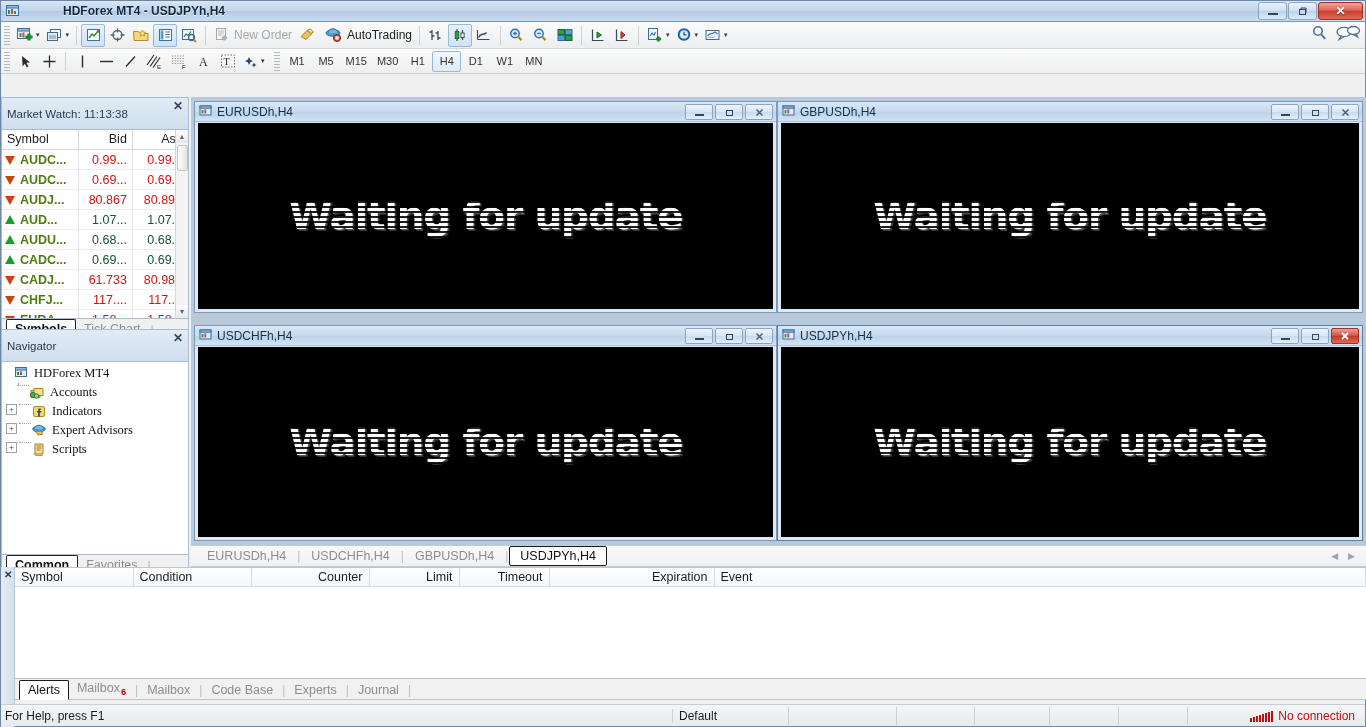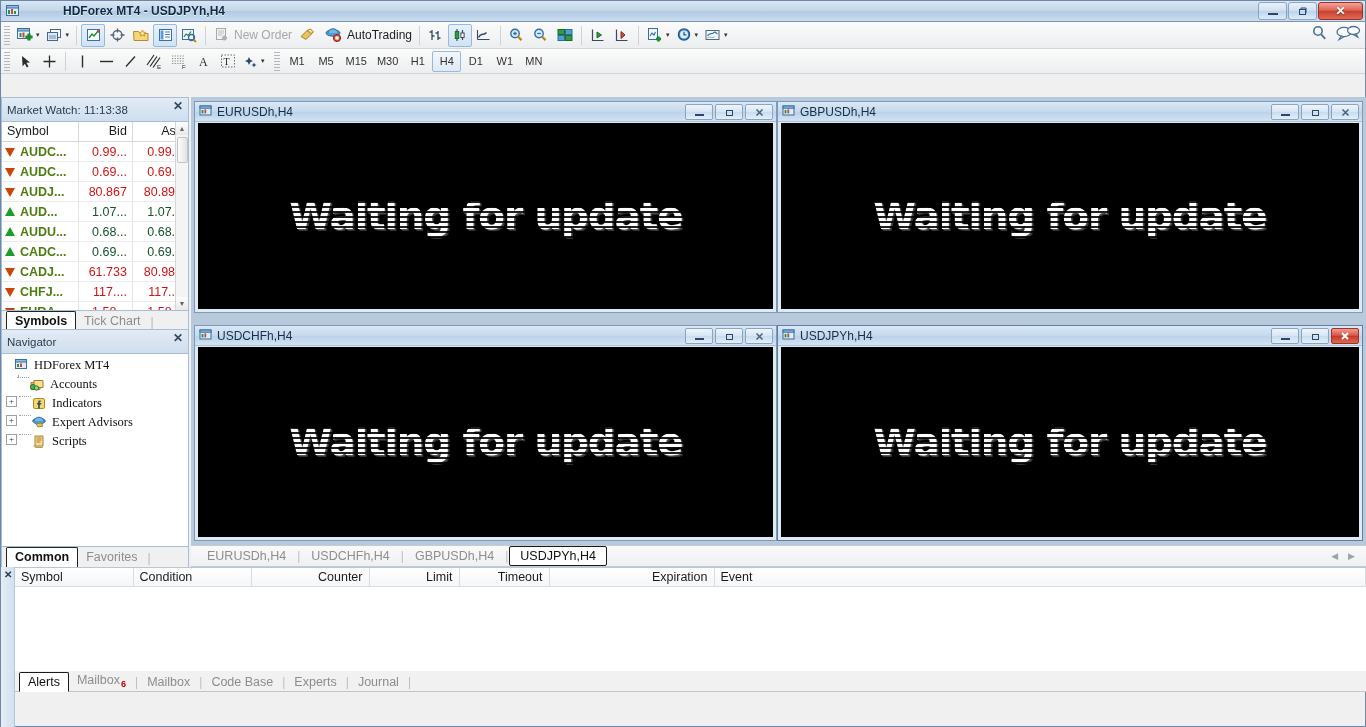--- a/index.html
+++ b/index.html
@@ -98,21 +98,21 @@
   .tb-tf.sel { border-color: #9ab8d8; background: linear-gradient(180deg,#f2f7fc,#dfeaf6); }
   .toolbar-right { position: absolute; right: 4px; top: 2px; display: flex; align-items: center; gap: 6px; }
 
   
   .workspace { position: absolute; left: 0; top: 96px; width: 1366px; height: 631px; }
 
   
   .left-dock { position: absolute; left: 0; top: 0; width: 188px; height: 470px; }
   .panel { position: absolute; left: 0; width: 188px; background: #fff; }
   .panel-head {
-    height: 24px; display: flex; align-items: center; position: relative;
+    height: 32px; display: flex; align-items: center; position: relative;
     background: linear-gradient(180deg,#e2ebf5,#cfdeee);
     border: 1px solid #a8bed6; border-bottom: none;
     font-size: 11.5px; color: #2b3a4c; padding-left: 5px;
   }
   .panel-head .x {
     position: absolute; right: 5px; top: 1px; font-size: 12px; font-weight: bold; color: #33465c;
   }
   .panel-body { border: 1px solid #a8bed6; background: #fff; overflow: hidden; position: relative; }
 
   
@@ -245,21 +245,21 @@
     background: #fff; border: 1px solid #b9c6d4; border-left: none;
   }
   .term-table { width: 100%; border-collapse: collapse; font-size: 12.5px; table-layout: fixed; }
   .term-table th {
     font-weight: normal; text-align: right; color: #1b1b1b; padding: 2px 6px;
     border-right: 1px solid #d7dde3; border-bottom: 1px solid #d7dde3;
     background: linear-gradient(180deg,#ffffff,#f4f6f8); height: 18px;
   }
   .term-table th.left { text-align: left; }
   .term-tabs {
-    position: absolute; left: 14px; top: 104px; right: 0; height: 21px;
+    position: absolute; left: 14px; top: 112px; right: 0; height: 21px;
     display: flex; align-items: flex-end; padding-left: 4px;
     background: #f1f1f1; border-bottom: 1px solid #c6c6c6;
   }
   .tt { font-size: 12.5px; color: #8d8d8d; padding: 2px 8px; position: relative; }
   .tt.active { color: #111; background: #fff; border: 1px solid #1b1b1b; border-bottom-color: #fff;
                 margin-bottom: -1px; border-radius: 2px 2px 0 0; }
   .tt-sep { color: #bdbdbd; padding: 2px 1px; }
   .badge { color: #c00000; font-size: 9px; vertical-align: -3px; margin-left: 1px; font-weight: bold; }
 
   
@@ -1003,15 +1003,37 @@
           <div class="tt">Code Base</div>
           <div class="tt-sep">|</div>
           <div class="tt">Experts</div>
           <div class="tt-sep">|</div>
           <div class="tt">Journal</div>
           <div class="tt-sep">|</div>
         </div>
       </div>
     </div>
 
+    <div class="statusbar">
+      <div class="sb-help">For Help, press F1</div>
+      <div class="sb-cell" style="width:116px">Default</div>
+      <div class="sb-cell" style="width:108px"></div>
+      <div class="sb-cell" style="width:78px"></div>
+      <div class="sb-cell" style="width:75px"></div>
+      <div class="sb-cell" style="width:69px"></div>
+      <div class="sb-cell" style="width:69px"></div>
+      <div class="sb-conn">
+        <span class="bars">
+          <i style="height:4px"></i>
+            <i style="height:5px"></i>
+            <i style="height:6px"></i>
+            <i style="height:7px"></i>
+          <i style="height:8px"></i>
+            <i style="height:9px"></i>
+            <i style="height:10px"></i>
+            <i style="height:11px"></i>
+        </span>
+        <span class="no-conn">No connection</span>
+      </div>
+    </div>
 
   </div>
 </div>
 
 </body></html>

